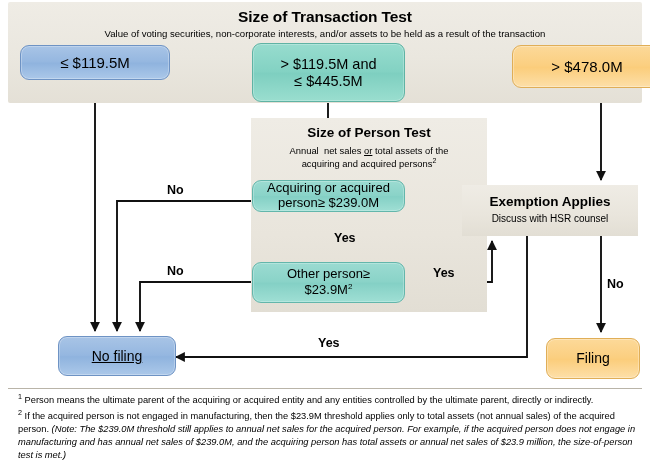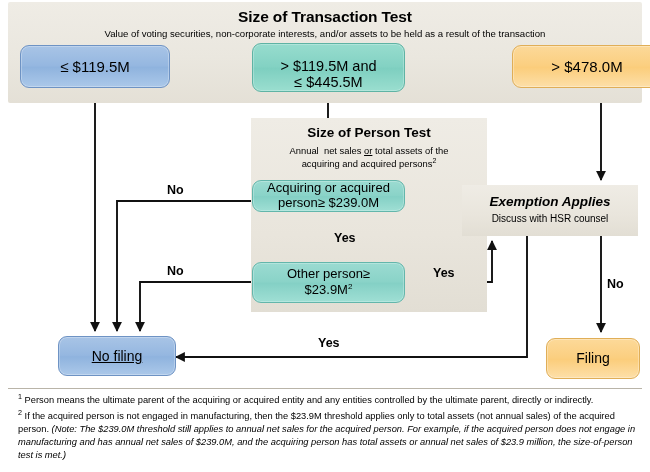--- a/index.html
+++ b/index.html
@@ -164,25 +164,25 @@
 
       <path d="M 601 236 L 601 332" marker-end="url(#arrow)"></path>
     </g>
   </svg>
 
   <div class="header-band">
     <div class="header-title">Size of Transaction Test</div>
     <div class="header-sub">Value of voting securities, non-corporate interests, and/or assets to be held as a result of the transaction</div>
   </div>
 
-  <div class="node blue" style="left:20px;top:45px;width:150px;height:43px;">
+  <div class="node blue" style="left:20px;top:45px;width:150px;height:35px;">
     <span class="lbl">≤ $119.5M</span>
   </div>
 
-  <div class="node teal-top" style="left:252px;top:43px;width:153px;height:49px;align-items:flex-end;">
+  <div class="node teal-top" style="left:252px;top:43px;width:153px;height:59px;">
     <span class="lbl">
       <span>&gt; $119.5M and</span><br>
       <span>≤ $445.5M</span>
     </span>
   </div>
 
   <div class="node orange" style="left:480px;top:45px;width:150px;height:43px;margin-left:32px;">
     <span class="lbl">&gt; $478.0M</span>
   </div>
 
@@ -202,21 +202,21 @@
   </div>
 
   <div class="node teal" style="left:252px;top:262px;width:153px;height:41px;">
     <span class="lbl">
       <span>Other person≥</span><br>
       <span><span>$23.9M</span><sup style="font-size:8px;">2</sup></span>
     </span>
   </div>
 
   <div class="panel" style="left:462px;top:185px;width:176px;height:51px;">
-    <div class="panel-title" style="top:9px;font-size:13.5px;font-style:italic;">Exemption Applies</div>
+    <div class="panel-title" style="top:9px;font-size:13.5px;">Exemption Applies</div>
     <div class="panel-sub" style="top:28px;font-size:10px;">Discuss with HSR counsel</div>
   </div>
 
   <div class="node blue" style="left:58px;top:336px;width:118px;height:40px;font-size:14px;text-decoration:underline;">
     <span class="lbl">No filing</span>
   </div>
 
   <div class="node orange" style="left:546px;top:338px;width:94px;height:41px;font-size:14px;">
     <span class="lbl">Filing</span>
   </div>

